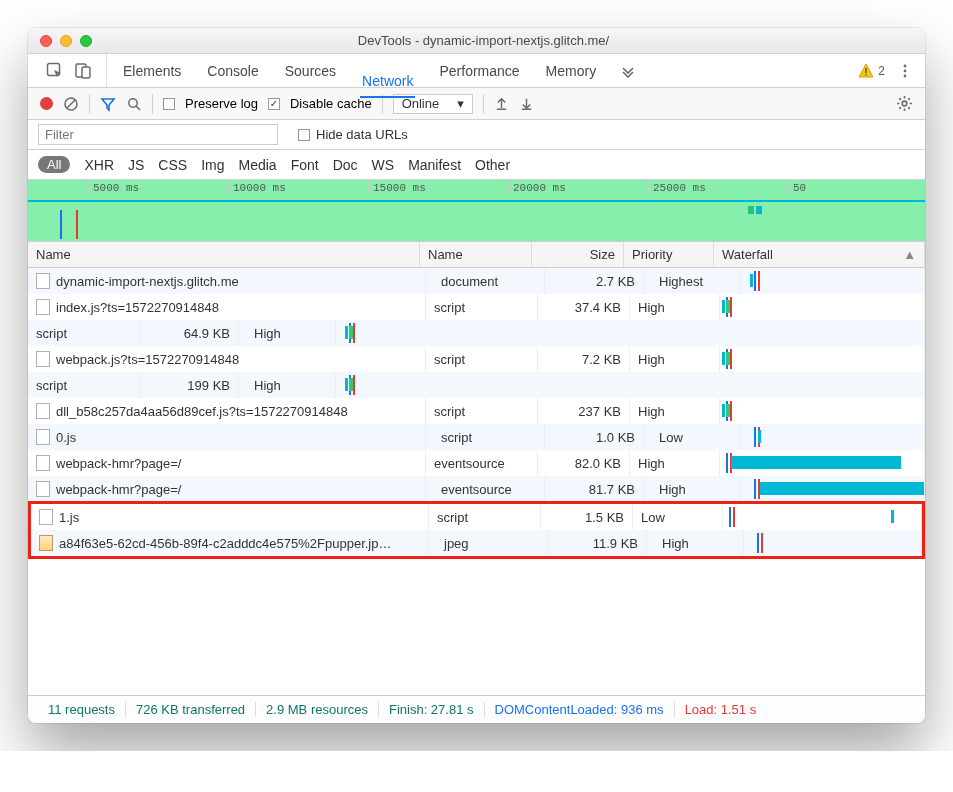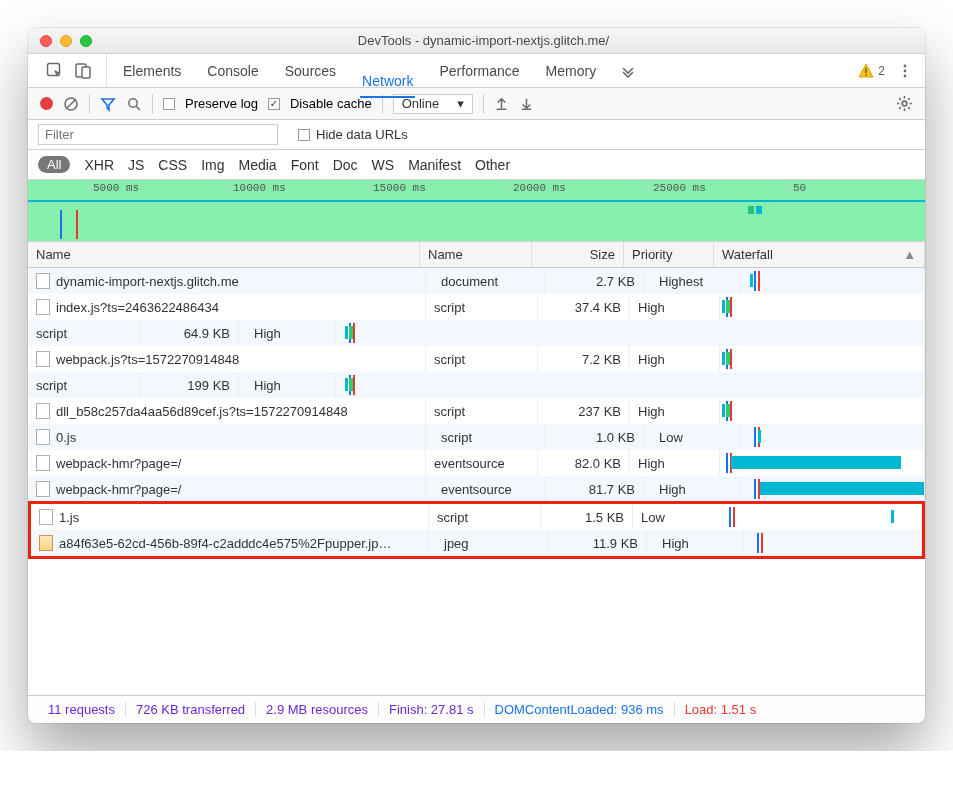--- a/index.html
+++ b/index.html
@@ -65,21 +65,21 @@
   .file-icon { width:14px; height:16px; border:1px solid #b0b0b0; background:#fff; position:relative; flex:0 0 auto; }
   .file-icon.img { border-color:#c19760; background:linear-gradient(#ffe9c0,#ffd37a); }
   .wf-tick { position:absolute; top:3px; bottom:3px; width:2px; background:#00b8d4; }
   .wf-bar  { position:absolute; top:6px; height:13px; background:#00b8d4; }
   
   .highlight-box { border:3px solid #e21; position:relative; margin-top:-1px; }
   
   .filler { flex:1; background:#fff; }
   
   .footer { height:28px; border-top:1px solid #ccc; background:#fdfdfd; display:flex; align-items:center; font-size:13px; padding:0 10px; }
-  .footer .seg { padding:0 10px; border-right:1px solid #ddd; color:#6d28d9; }
+  .footer .seg { padding:0 10px; border-right:1px solid #ddd; color:#0f766e; }
   .footer .seg:last-child { border-right:none; }
   .footer .dcl { color:#1a73e8; }
   .footer .load { color:#e53935; }
 </style>
 </head>
 <body>
 
 <div class="window">
 
   <div class="titlebar">
@@ -261,21 +261,21 @@
         <div class="c-pri">Highest</div>
         <div class="c-wf">
           <div class="wf-tick" style="left: 6px; background: rgb(26, 115, 232);"></div>
           <div class="wf-tick" style="left: 10px; background: rgb(229, 57, 53);"></div>
           <div class="wf-bar" style="left: 2px; width: 3px;"></div>
         </div>
       </div>
       <div class="row">
         <div class="c-name">
           <div class="file-icon"></div>
-          <span>index.js?ts=2463622486434</span>
+          <span>index.js?ts=1572270914848</span>
         </div>
         <div class="c-type">script</div>
         <div class="c-size">37.4 KB</div>
         <div class="c-pri">High</div>
         <div class="c-wf">
           <div class="wf-tick" style="left: 6px; background: rgb(26, 115, 232);"></div>
           <div class="wf-tick" style="left: 10px; background: rgb(229, 57, 53);"></div>
           <div class="wf-bar" style="left: 2px; width: 3px;"></div>
           <div class="wf-bar" style="left: 6px; width: 4px; background: rgb(46, 204, 113);"></div>
         </div>

